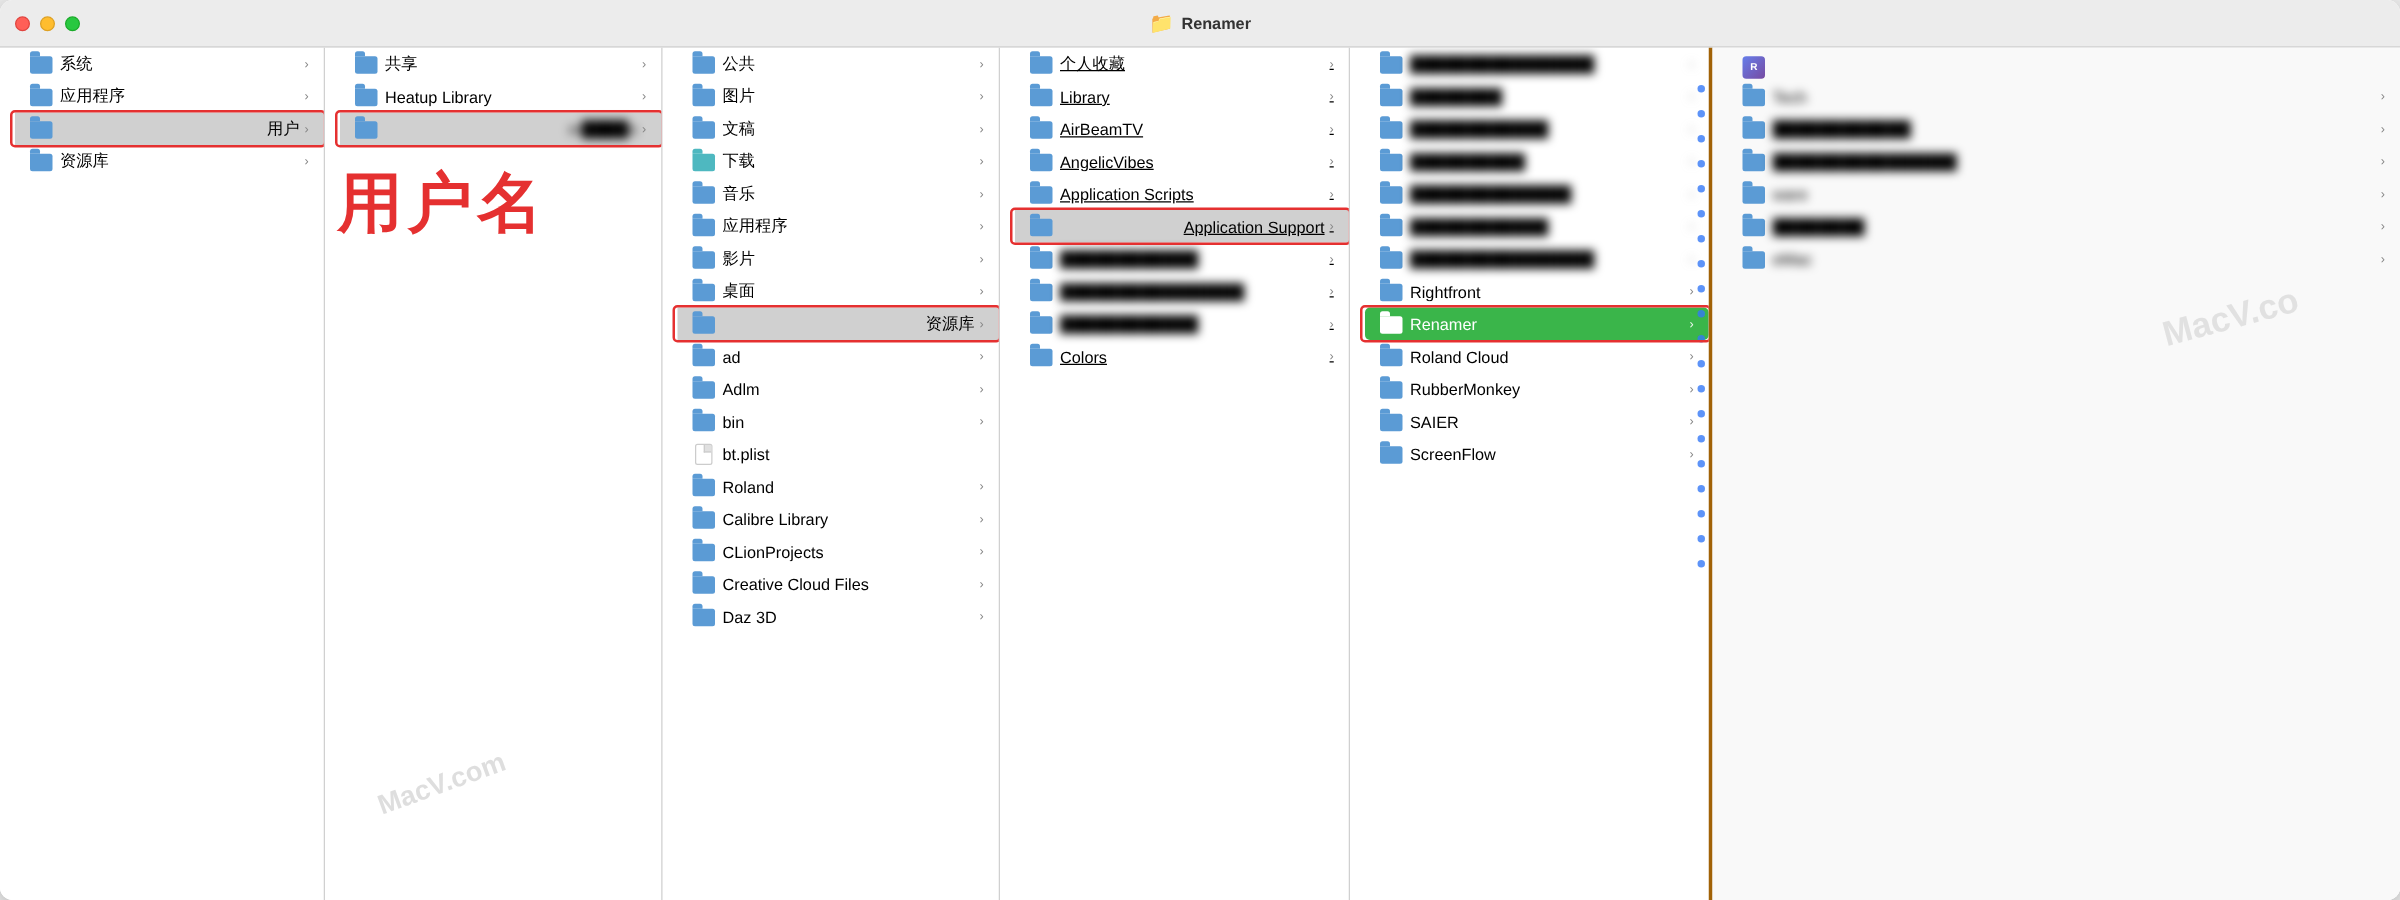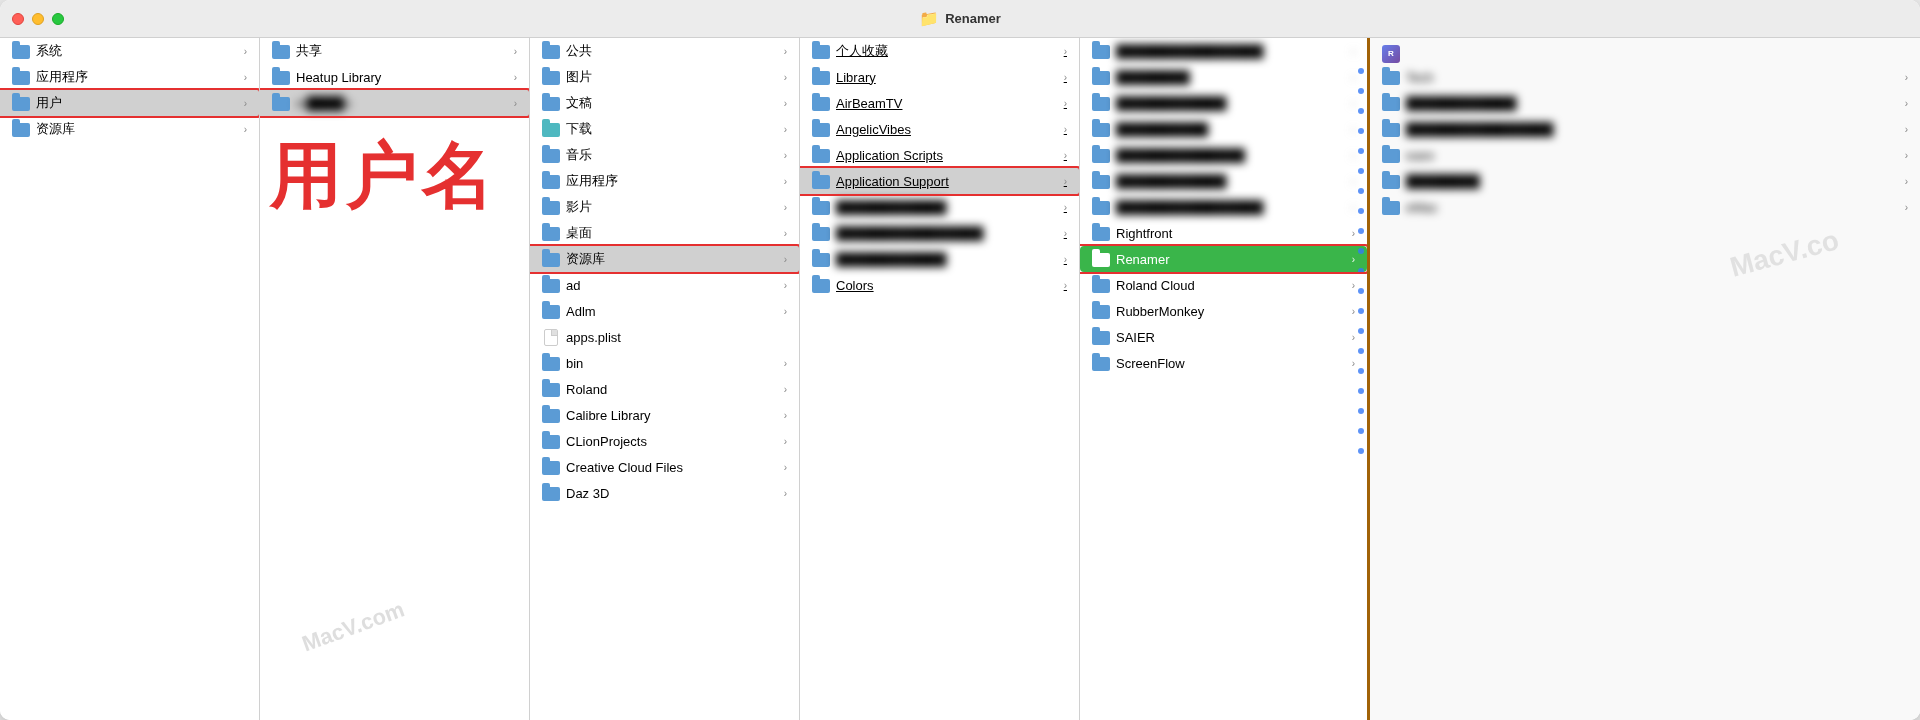--- a/index.html
+++ b/index.html
@@ -91,23 +91,25 @@
     .col6 { flex: 1; background: #f9f9f9; }
 
     .finder-item {
       display: flex;
       align-items: center;
       padding: 3px 12px;
       height: 26px;
       cursor: pointer;
       position: relative;
       white-space: nowrap;
+      margin-left: 12px;
     }
     .finder-item.selected {
       background: #d0d0d0;
+      text-align: right;
     }
     .finder-item .item-icon {
       width: 18px;
       height: 18px;
       margin-right: 6px;
       flex-shrink: 0;
       display: flex;
       align-items: center;
       justify-content: center;
     }
@@ -312,21 +314,21 @@
       </div>
       <div class="finder-item selected" style="position:relative;">
         <span class="item-icon">
             <div class="folder-icon blue"></div>
           </span>
         <span class="item-label blurred">m████n</span>
         <span class="chevron">›</span>
         <div class="highlight-box" style="top:-2px;left:-4px;right:-2px;bottom:-2px;"></div>
       </div>
 
-      <div style="position:absolute;top:90px;left:10px;font-size:72px;font-weight:900;color:#e53030;pointer-events:none;z-index:5;letter-spacing:4px;">用户名</div>
+      <div style="position:absolute;top:90px;left:10px;font-size:52px;font-weight:900;color:#e53030;pointer-events:none;z-index:5;letter-spacing:4px;">用户名</div>
 
       <div class="watermark-col2">MacV.com</div>
     </div>
 
     <div class="column col3" style="position:relative;">
       <div class="finder-item">
         <span class="item-icon">
             <div class="folder-icon blue"></div>
           </span>
         <span class="item-label">公共</span>
@@ -399,30 +401,30 @@
       </div>
       <div class="finder-item">
         <span class="item-icon">
             <div class="folder-icon blue"></div>
           </span>
         <span class="item-label">Adlm</span>
         <span class="chevron">›</span>
       </div>
       <div class="finder-item">
         <span class="item-icon">
+            <div class="folder-icon blue"></div>
+          </span>
+        <span class="item-label">bin</span>
+        <span class="chevron">›</span>
+      </div>
+      <div class="finder-item">
+        <span class="item-icon">
             <div class="file-icon"></div>
           </span>
-        <span class="item-label">apps.plist</span>
-      </div>
-      <div class="finder-item">
-        <span class="item-icon">
-            <div class="folder-icon blue"></div>
-          </span>
-        <span class="item-label">bin</span>
-        <span class="chevron">›</span>
+        <span class="item-label">bt.plist</span>
       </div>
       <div class="finder-item">
         <span class="item-icon">
             <div class="folder-icon blue"></div>
           </span>
         <span class="item-label">Roland</span>
         <span class="chevron">›</span>
       </div>
       <div class="finder-item">
         <span class="item-icon">

